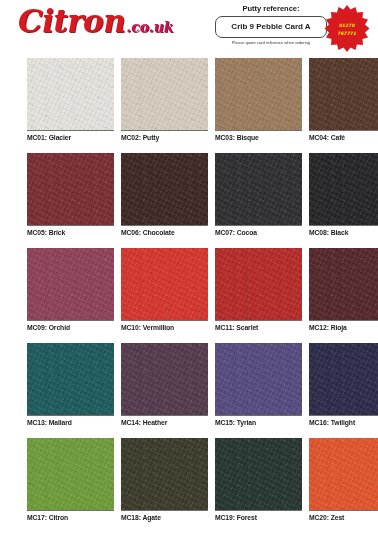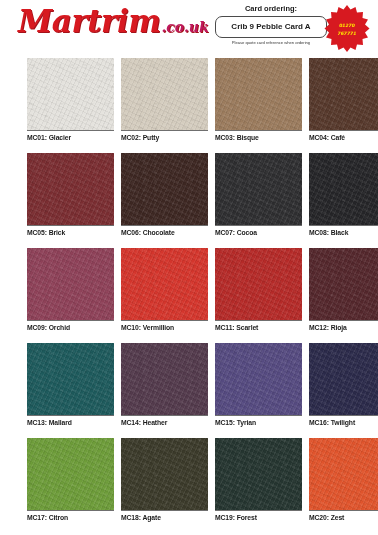--- a/index.html
+++ b/index.html
@@ -170,26 +170,26 @@
   }
 </style>
 </head>
 <body>
 
 <div class="page">
 
   <div class="header">
 
     <div class="logo">
-      <span class="logo-main">Martrim</span>
+      <span class="logo-main">Citron</span>
       <span class="logo-tld">.co.uk</span>
     </div>
 
     <div class="cardref-block">
-      <div class="cardref-title">Card ordering:</div>
+      <div class="cardref-title">Putty reference:</div>
       <div class="cardref-box">Crib 9 Pebble Card A</div>
       <div class="cardref-note">Please quote card reference when ordering</div>
     </div>
 
     <div class="phone-badge">
       <svg width="50" height="50" viewBox="0 0 100 100">
         <polygon points="50,2 57,11 67,6 70,17 82,16 81,28 92,31 86,41 95,49 86,57 92,67 81,70 82,82 70,81 67,92 57,87 50,96 43,87 33,92 30,81 18,82 19,70 8,67 14,57 5,49 14,41 8,31 19,28 18,16 30,17 33,6 43,11" fill="#d71920"></polygon>
         <text class="phone-line" x="50" y="45" text-anchor="middle">01270</text>
         <text class="phone-line" x="50" y="61" text-anchor="middle">767771</text>
       </svg>

